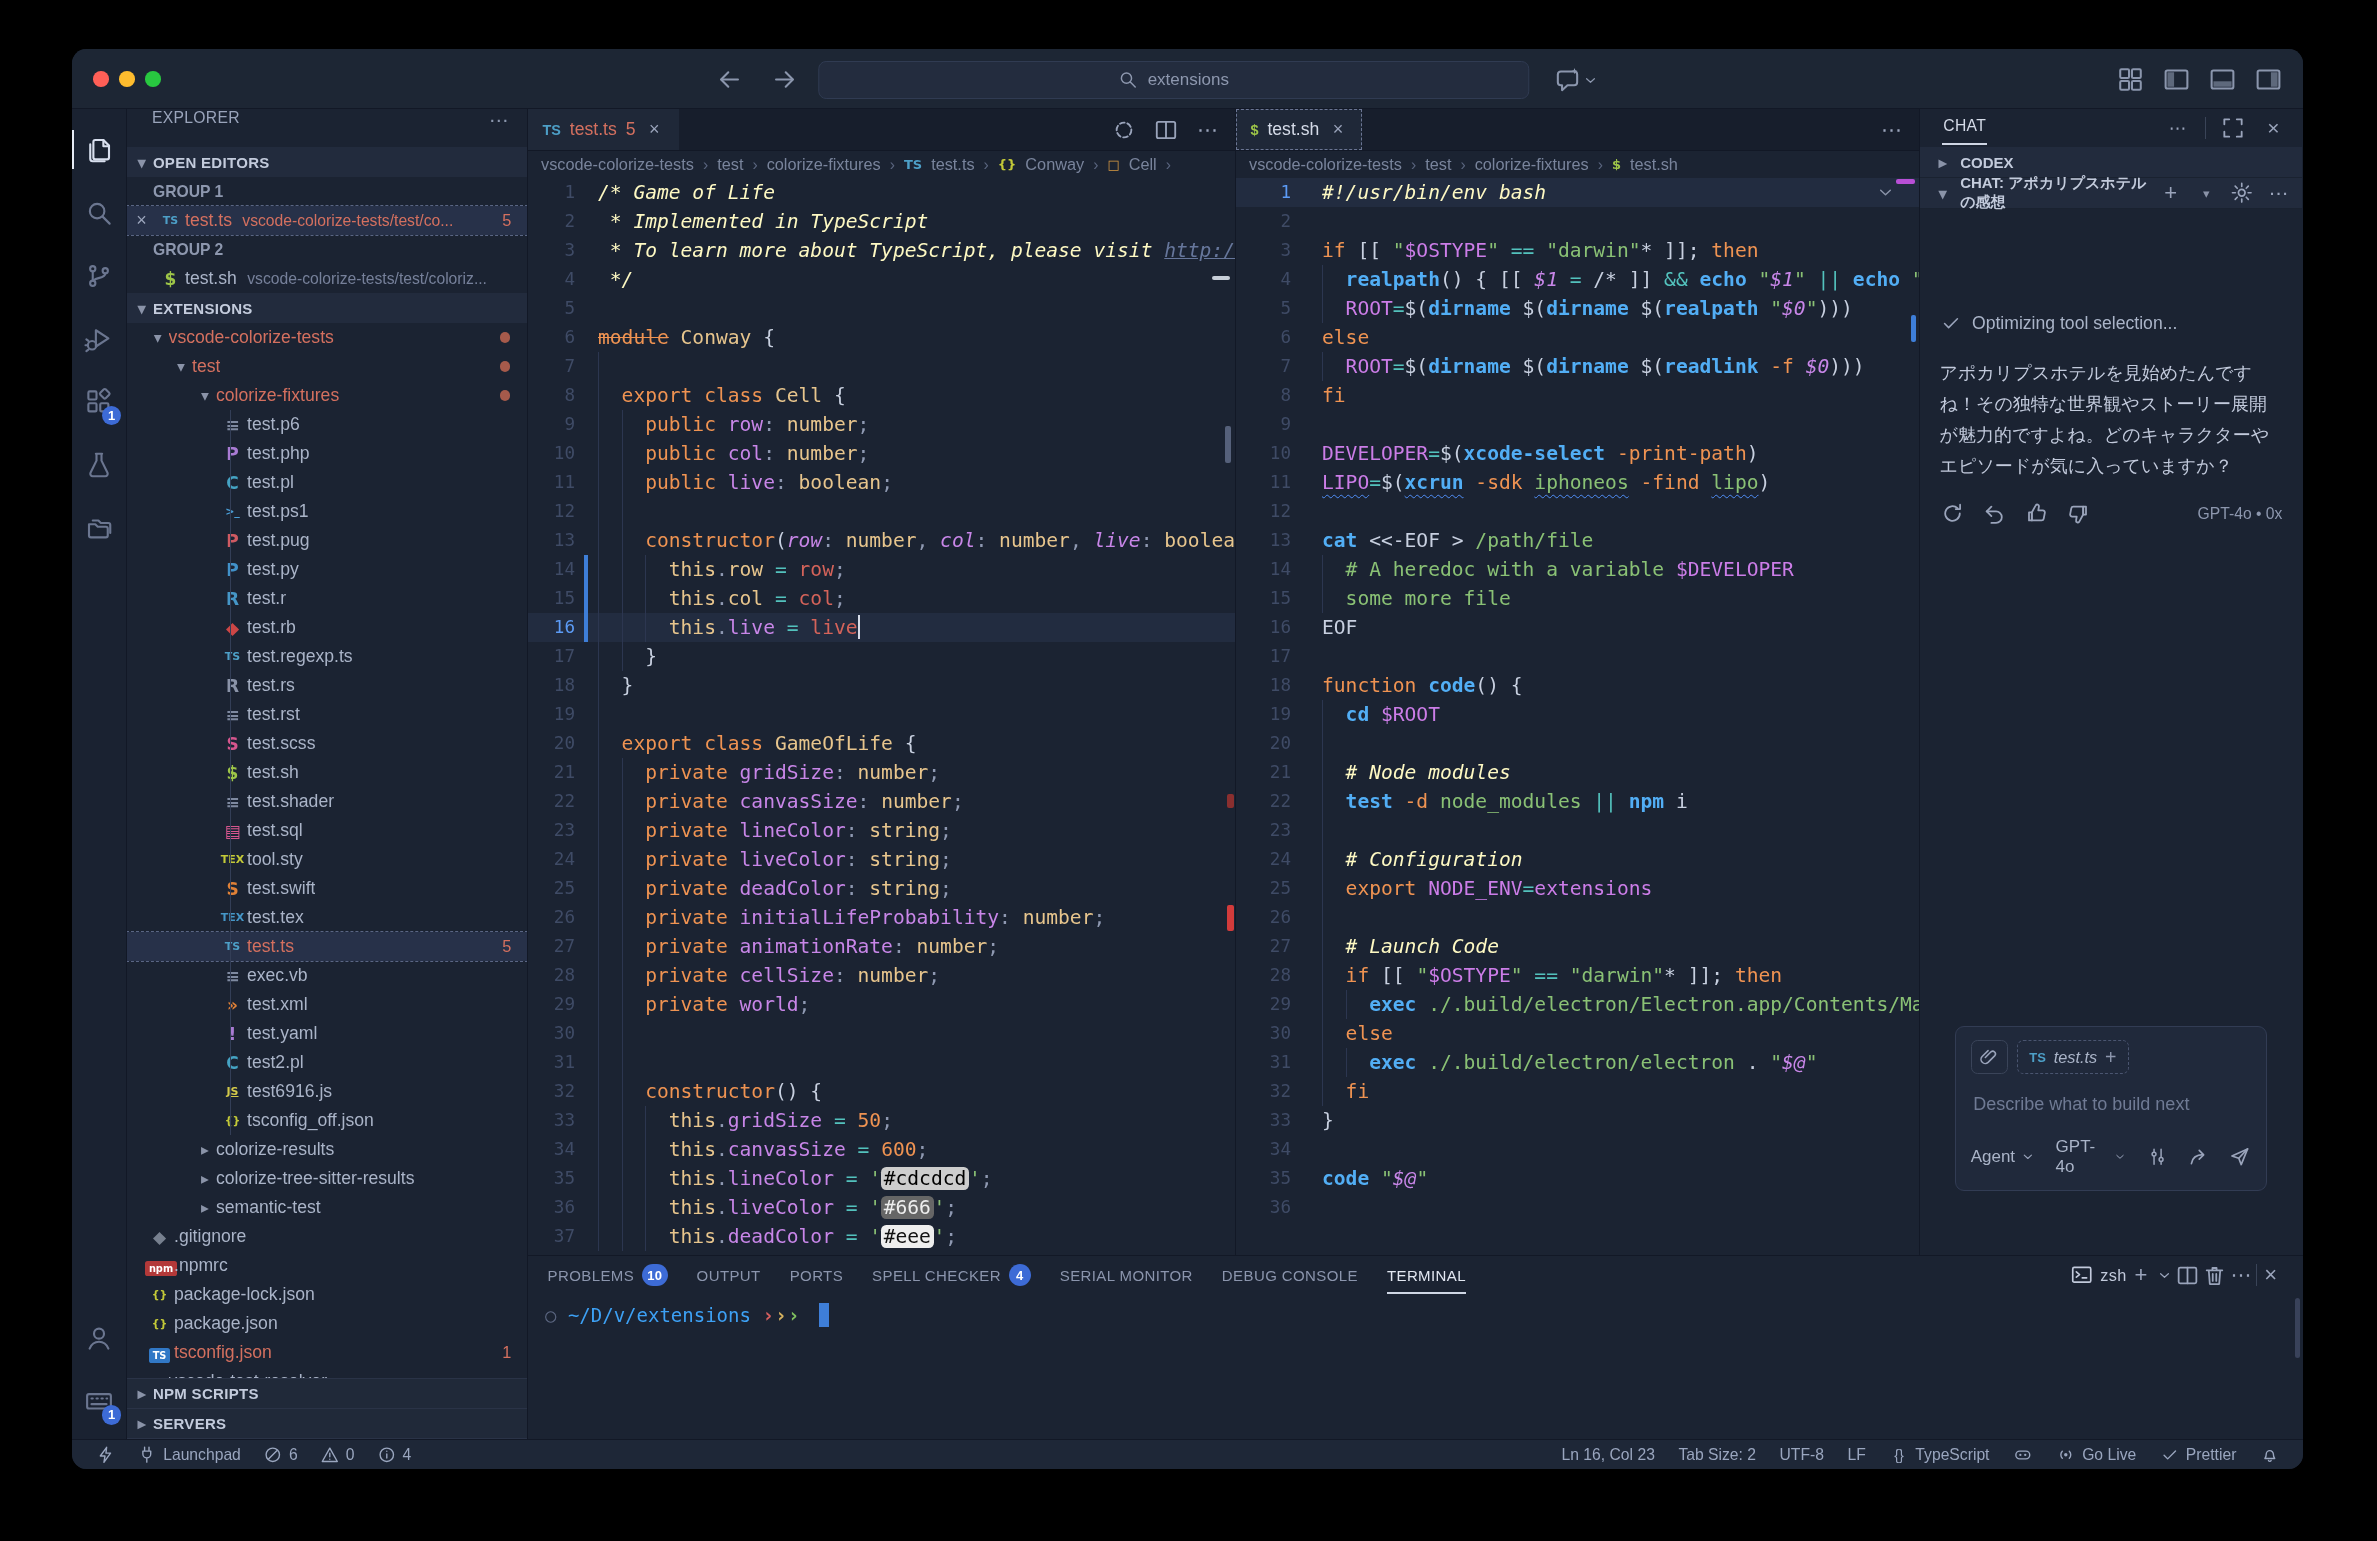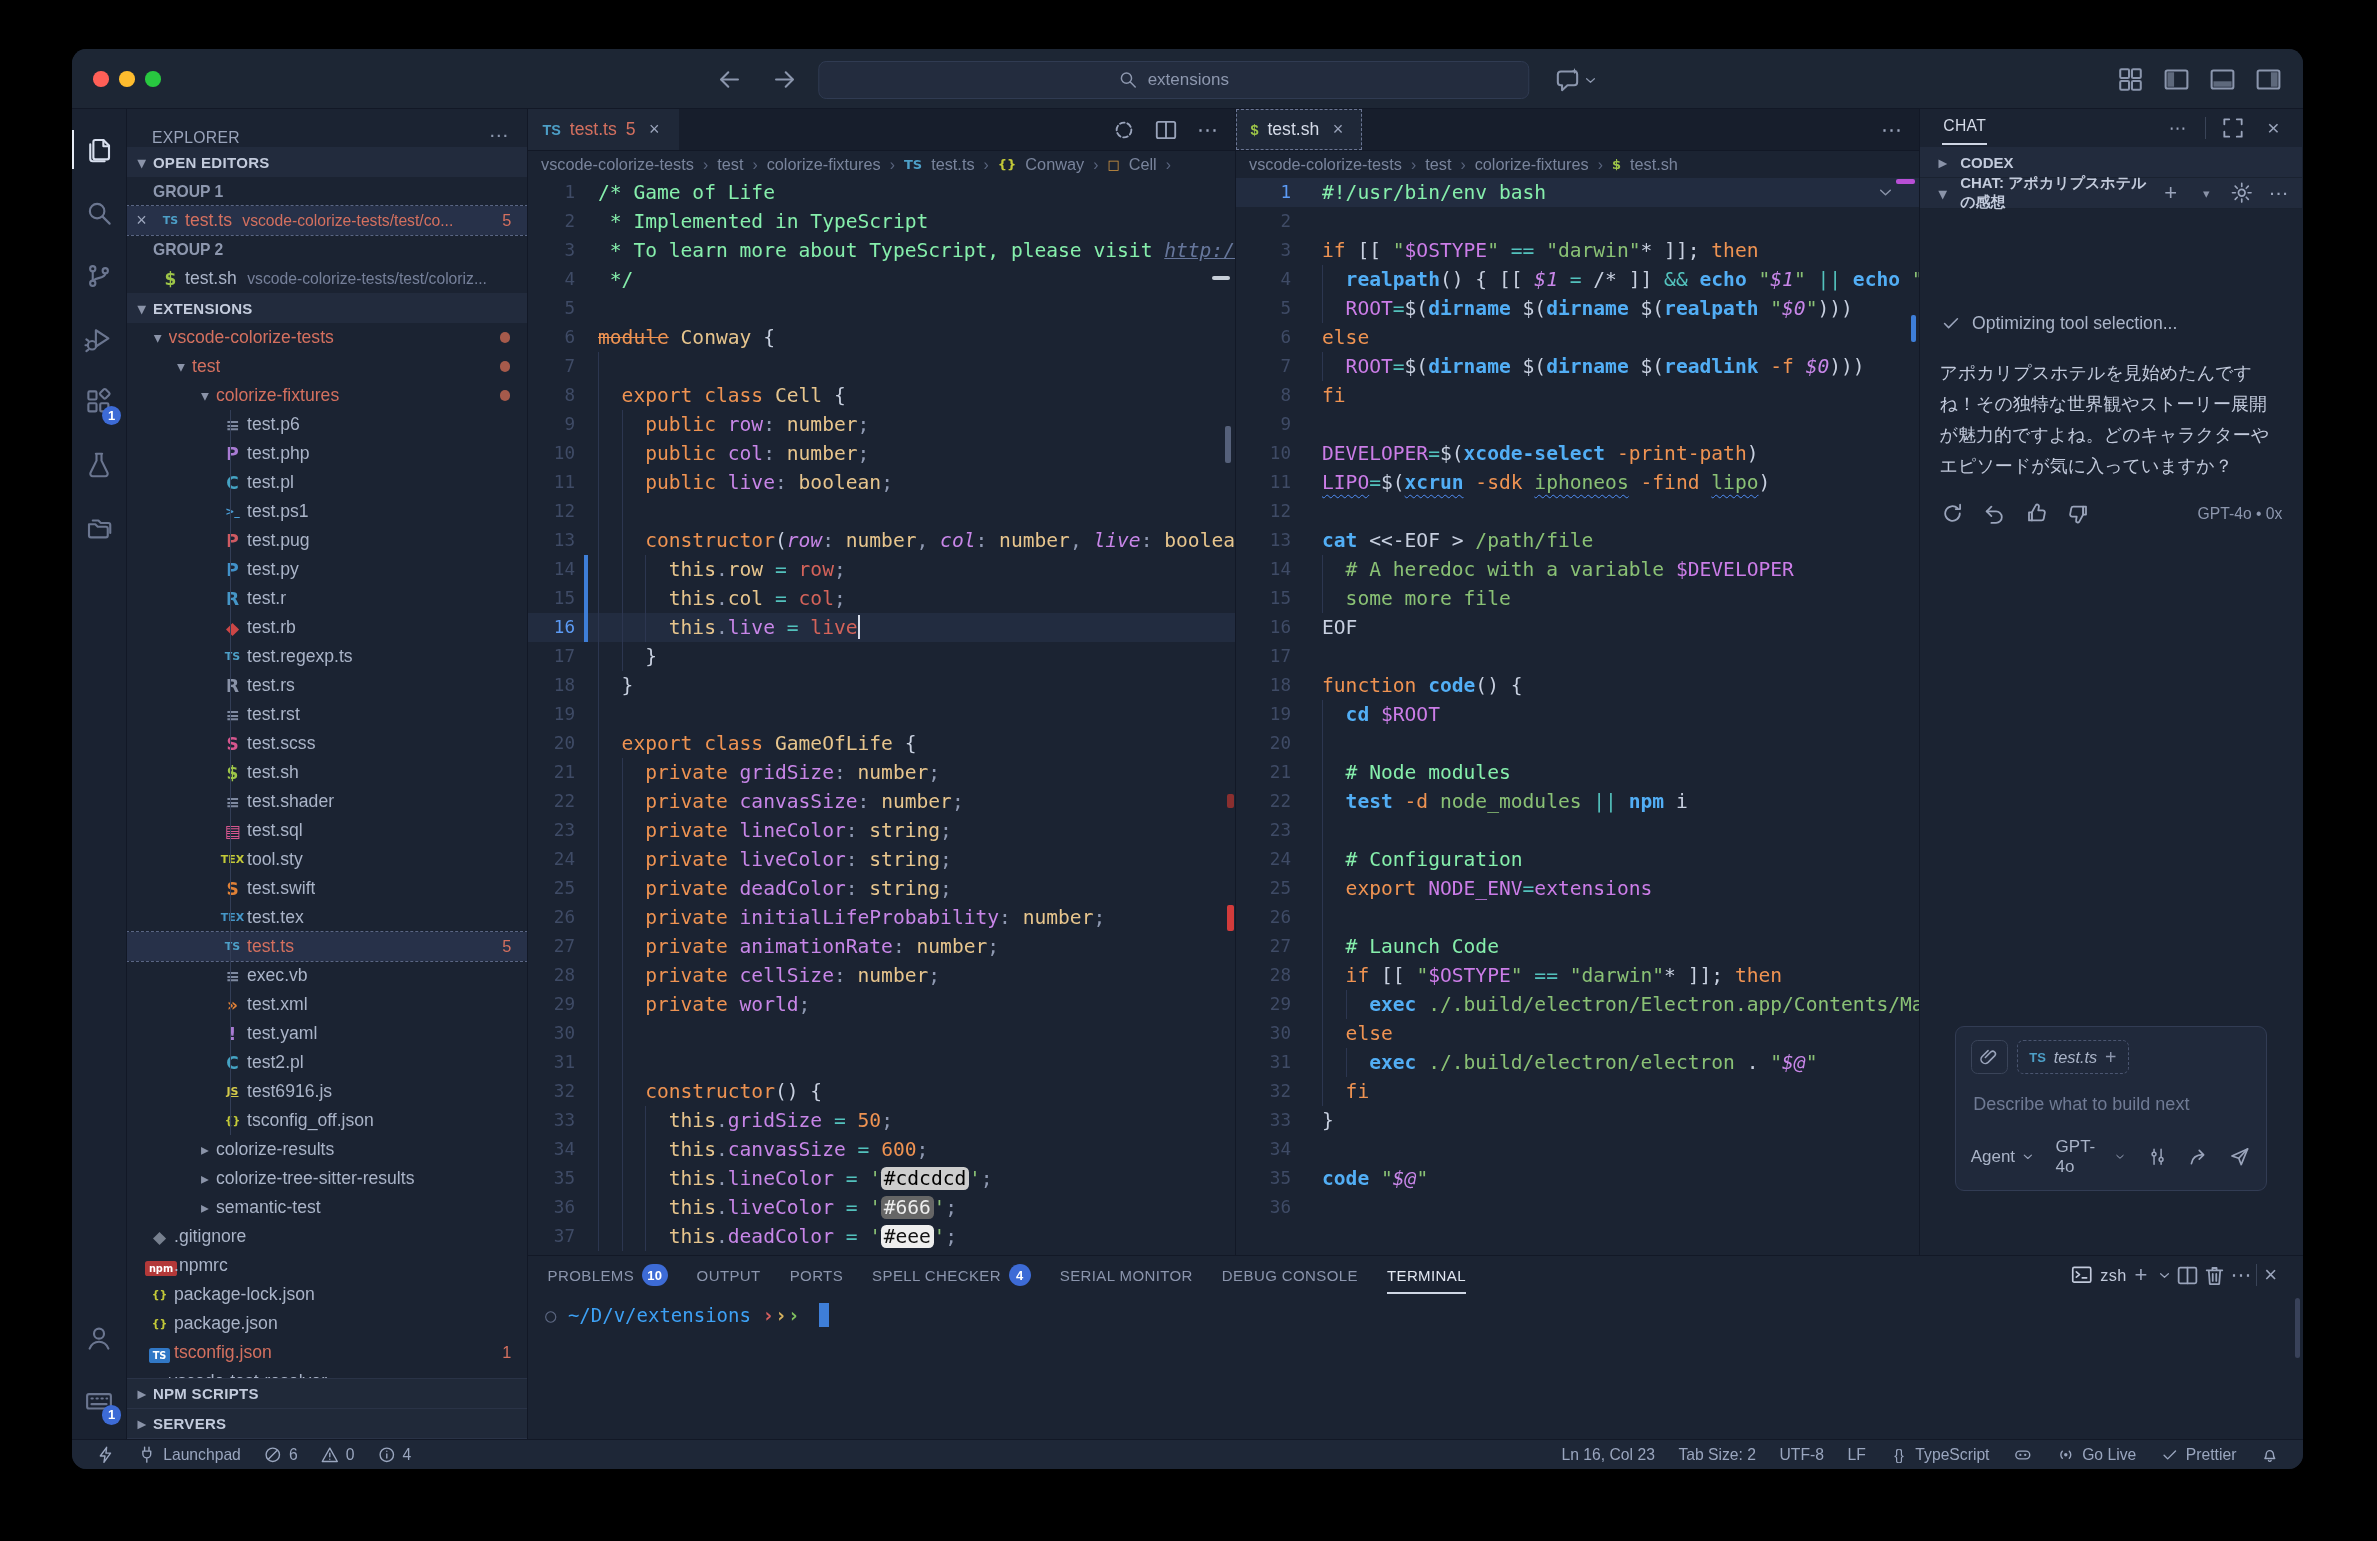--- a/index.html
+++ b/index.html
@@ -31,21 +31,21 @@
                  padding-top:9px; border-right:1.3px solid #121826; position:relative; }
   .act { position:relative; width:55px; height:63px; display:flex; align-items:center; justify-content:center; color:#6b7690; }
   .act.active { color:#d8dfee; }
   .act.active::before { content:""; position:absolute; left:0; top:11.7px; bottom:11.7px; width:2.6px; background:#e6ebf5; }
   .act svg { width:30px; height:30px; }
   .abadge { position:absolute; right:5.2px; bottom:7.8px; min-width:19.6px; height:19.6px; padding:0 3.9px; border-radius:9.8px;
             background:#3d6bd6; color:#fff; font-size:13px; font-weight:700; display:flex; align-items:center; justify-content:center; }
   .act-bottom { margin-top:auto; display:flex; flex-direction:column; align-items:center; padding-bottom:6.5px; }
 
   .sidebar { width:401px; flex:0 0 401px; background:#1b2332; border-right:1.3px solid #121826; display:flex; flex-direction:column; font-size:17.6px; }
-  .sb-head { height:38px; flex:0 0 38px; display:flex; align-items:flex-end; padding:0 18px 0 25px; color:#9aa4bb; font-size:15.7px; letter-spacing:0.3px; }
+  .sb-head { height:38px; flex:0 0 38px; display:flex; align-items:flex-start; padding:0 18px 0 25px; color:#9aa4bb; font-size:15.7px; letter-spacing:0.3px; }
   .sb-head .more { margin-left:auto; color:#8b96ad; font-size:19.6px; }
   .sb-body { flex:1; overflow:hidden; }
   .row { position:relative; height:29px; display:flex; align-items:center; white-space:nowrap; color:#aab4c8; }
   .row.sect { background:#222b3d; font-weight:700; font-size:15px; letter-spacing:0.3px; color:#c3cbdc; height:30px; }
   .row.groups { color:#8d97ae; font-weight:700; font-size:15.7px; padding-left:26px; }
   .row.sel { background:#273149; outline:0.7px dashed #5a6684; outline-offset:-0.7px; }
   .chev { color:#8a93a8; font-size:15.7px; width:22px; text-align:center; flex:0 0 22px; }
   .ficon { width:29px; flex:0 0 29px; text-align:center; font-weight:700; font-size:17px; font-family:"DejaVu Sans", sans-serif; }
   .ficon.small { font-size:11px; letter-spacing:0; }
   .chip { display:inline-flex; align-items:center; justify-content:center; border-radius:2.6px; font-weight:700; }
@@ -83,21 +83,21 @@
   .ln { position:absolute; left:0; width:51px; text-align:right; color:#3f4b66; font-size:17.6px; }
   .codeline.cur .ln { color:#5c9bf5; }
   .ltext { position:absolute; left:0; }
   .ed1 .ltext { left:70px; } .ed1 .ln { width:47px; }
   .ed2 .ltext { left:86px; } .ed2 .ln { width:55px; }
   .guide { position:absolute; top:0; bottom:0; width:0.7px; background:#2c3650; }
   .gut { position:absolute; left:56px; top:0; bottom:0; width:3.9px; background:#3e7ed8; }
   .caret { display:inline-block; width:2px; height:23.5px; background:#d7dce8; vertical-align:-4.6px; }
 
   
-  .c { color:#86efac; } .cl { color:#66769b; font-style:italic; text-decoration:underline; }
+  .c { color:#fef9c3; font-style:italic; } .cl { color:#66769b; font-style:italic; text-decoration:underline; }
   .k { color:#ef9352; } .K { color:#ef9352; text-decoration:line-through; }
   .t { color:#e7c58d; } .p { color:#c886e8; } .P { color:#c886e8; font-style:italic; }
   .v { color:#d4635a; } .n { color:#ef9352; } .s { color:#8ac175; }
   .f { color:#52aef5; font-weight:700; } .V { color:#cc7de8; } .F { color:#ef9352; }
   .o { color:#53c2bd; } .u { color:#8f99b2; } .w { color:#c8d0e0; }
   .q { text-decoration:underline wavy 1.3px #4f8ef7; text-underline-offset:5.2px; }
   .sw1 { background:#cdcdcd; color:#000000; border-radius:5.2px; padding:0 2.6px; }
   .sw2 { background:#666; color:#eee; border-radius:5.2px; padding:0 2.6px; }
   .sw3 { background:#eee; color:#111; border-radius:5.2px; padding:0 2.6px; }
 

